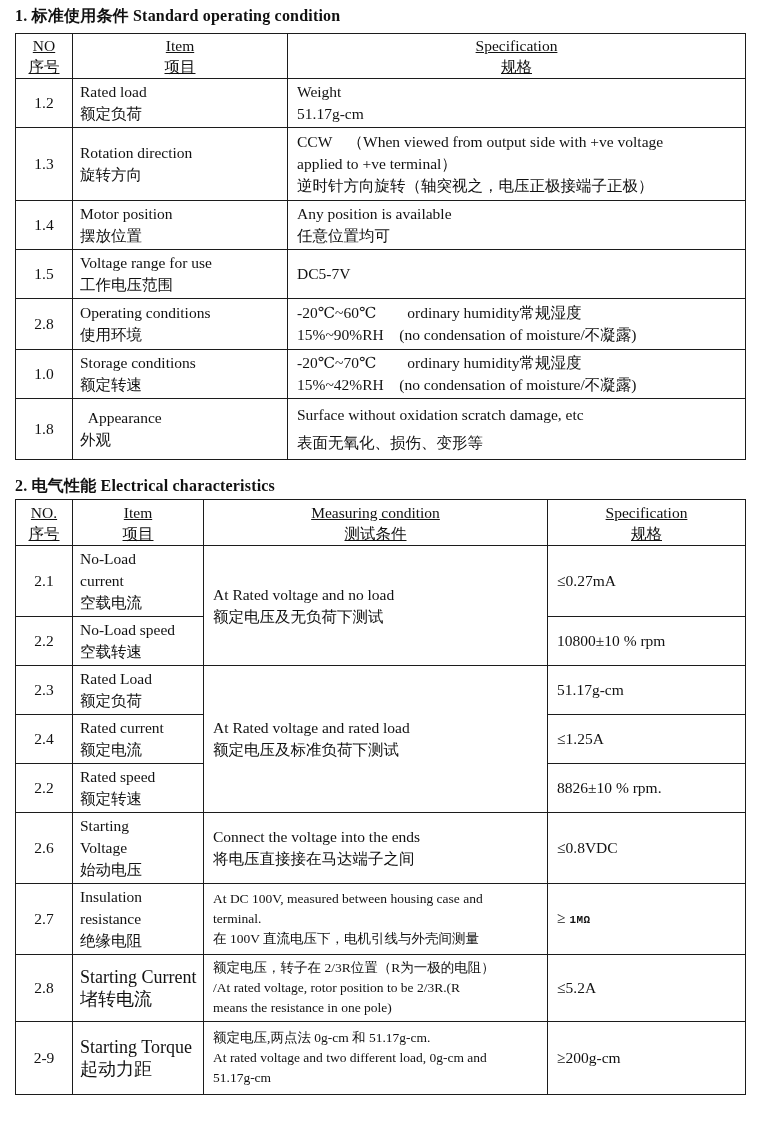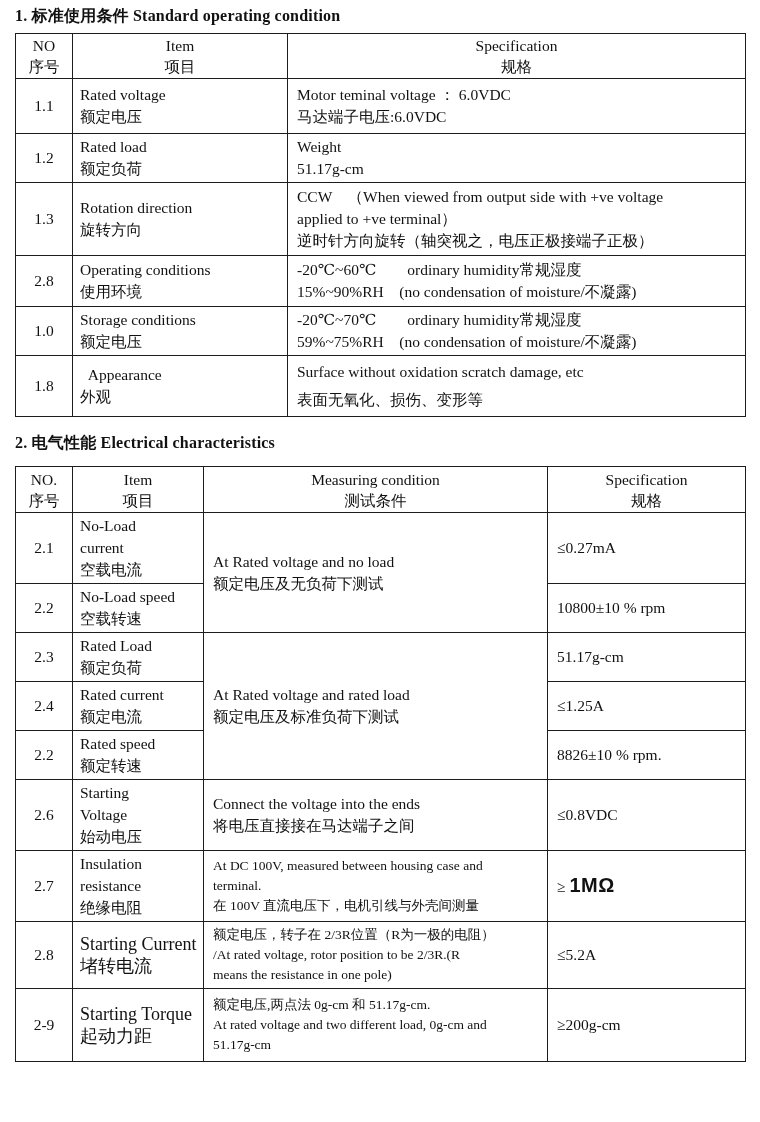--- a/index.html
+++ b/index.html
@@ -17,47 +17,47 @@
     padding: 6px 14px 0 15px;
   }
   .sec-title {
     font-size: 16px;
     font-weight: bold;
     line-height: 20px;
     white-space: pre-line;
     letter-spacing: 0.2px;
   }
   .title-1 { margin-bottom: 7px; }
-  .title-2 { margin-top: 16px; margin-bottom: 13px; }
+  .title-2 { margin-top: 16px; margin-bottom: 3px; }
   table {
     border-collapse: collapse;
     table-layout: fixed;
     width: 730px;
   }
   th, td {
     border: 1.4px solid #1c1c1c;
     font-weight: normal;
     font-size: 15.5px;
     line-height: 22px;
     vertical-align: middle;
     white-space: pre-line;
     overflow: hidden;
   }
-  th { text-align: center; line-height: 21px; }
+  th { text-align: center; line-height: 21px; text-decoration: underline; }
   .no-cell { text-align: center; }
   .item-cell { text-align: left; padding: 2px 3px 2px 7px; line-height: 22px; }
   .spec-cell { text-align: left; padding: 2px 5px 2px 9px; }
   .cond-cell { text-align: left; padding: 2px 5px 2px 9px; }
   .cond-small { font-size: 13.5px; line-height: 20px; }
   .item-small { font-size: 18px; }
   .spread { line-height: 28px; }
   .bold-spec {
     font-weight: bold;
-    font-family: Liberation Sans, sans-serif;
-    font-size: 20px;
+    font-family: Liberation Mono, monospace;
+    font-size: 11px;
     letter-spacing: 0.5px;
   }
 </style>
 </head>
 <body>
 
 <div class="page">
 
   <div class="sec-title title-1">1.  标准使用条件  Standard operating condition</div>
 
@@ -69,55 +69,61 @@
     </colgroup>
     <tbody>
         <tr style="height:45px">
       <th>NO
 序号</th>
       <th>Item
 项目</th>
       <th>Specification
 规格</th>
     </tr>
-    <tr style="height:55px">
-      <td class="no-cell">1.1</td>
-      <td class="item-cell">Rated voltage
-额定电压</td>
-      <td class="spec-cell">Motor teminal voltage ： 6.0VDC
-马达端子电压:6.0VDC</td>
-    </tr>
     <tr style="height:44px">
       <td class="no-cell">1.2</td>
       <td class="item-cell">Rated load
 额定负荷</td>
       <td class="spec-cell">Weight
 51.17g-cm</td>
     </tr>
     <tr style="height:73px">
       <td class="no-cell">1.3</td>
       <td class="item-cell">Rotation direction
 旋转方向</td>
       <td class="spec-cell">CCW　（When viewed from output side with +ve voltage
 applied to +ve terminal）
 逆时针方向旋转（轴突视之，电压正极接端子正极）</td>
     </tr>
+    <tr style="height:47px">
+      <td class="no-cell">1.4</td>
+      <td class="item-cell">Motor position
+摆放位置</td>
+      <td class="spec-cell">Any position is available
+任意位置均可</td>
+    </tr>
+    <tr style="height:45px">
+      <td class="no-cell">1.5</td>
+      <td class="item-cell">Voltage range for use
+工作电压范围</td>
+      <td class="spec-cell">DC5-7V</td>
+    </tr>
     <tr style="height:51px">
       <td class="no-cell">2.8</td>
       <td class="item-cell">Operating conditions
 使用环境</td>
       <td class="spec-cell">-20℃~60℃　　ordinary humidity常规湿度
 15%~90%RH　(no condensation of moisture/不凝露)</td>
     </tr>
     <tr style="height:49px">
       <td class="no-cell">1.0</td>
       <td class="item-cell">Storage conditions
-额定电压</td>
+额定转速</td>
       <td class="spec-cell">-20℃~70℃　　ordinary humidity常规湿度
-59%~75%RH　(no condensation of moisture/不凝露)</td>
+15%~42%RH　(no condensation of moisture/不凝露)</td>
     </tr>
     <tr style="height:61px">
       <td class="no-cell">1.8</td>
       <td class="item-cell">&nbsp;&nbsp;Appearance
 外观</td>
       <td class="spec-cell spread">Surface without oxidation scratch damage, etc
 表面无氧化、损伤、变形等</td>
     </tr>
   </tbody>
     </table>

